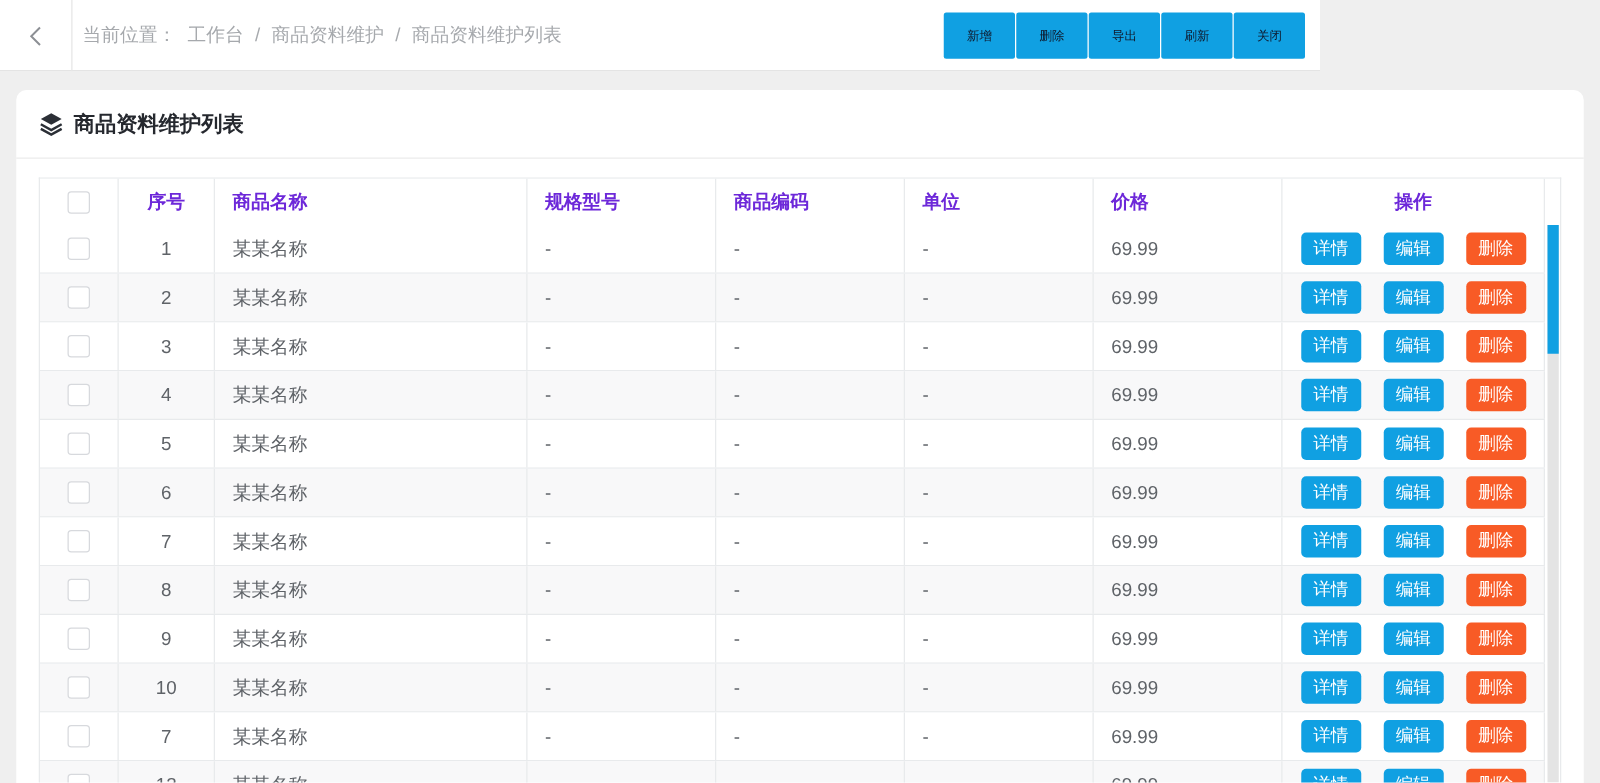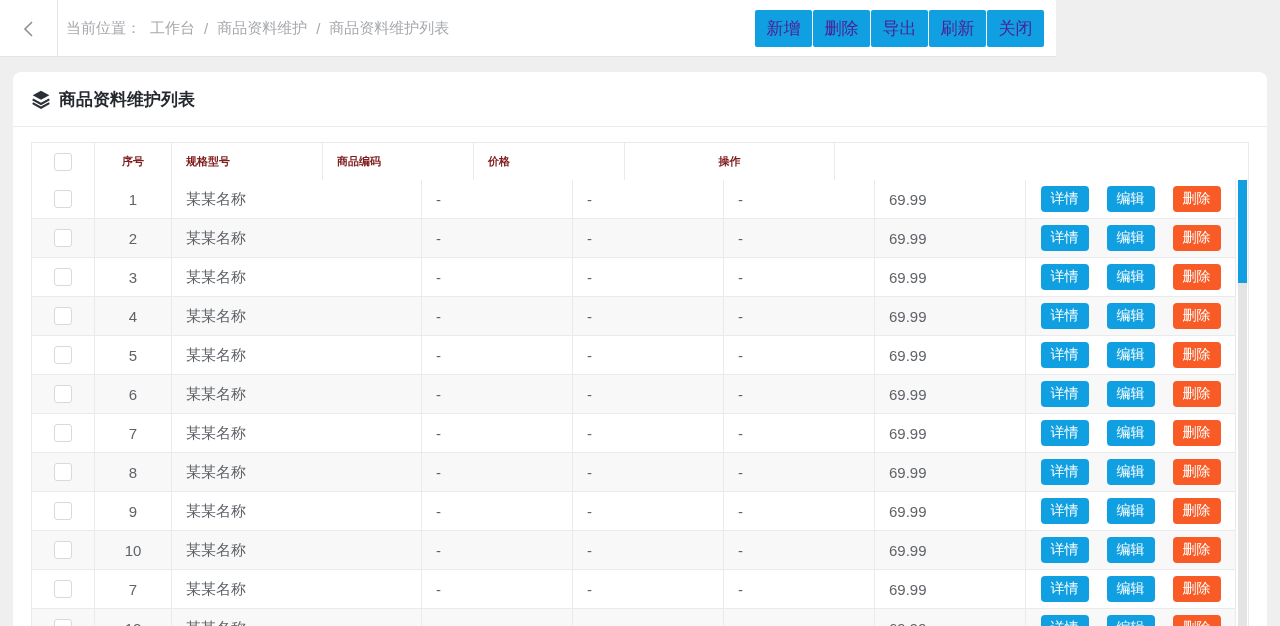--- a/index.html
+++ b/index.html
@@ -33,21 +33,21 @@
     display:flex;align-items:center;gap:9px;
     color:#a6a9ad;font-size:15px;white-space:nowrap;
   }
   .crumb-link{cursor:pointer;}
   .topbar-actions{
     position:absolute;right:12px;top:10px;height:37px;
     display:flex;gap:1px;
   }
   .topbar-actions button{
     width:57px;height:37px;border:none;cursor:pointer;
-    background:var(--primary);color:#4c1d95;font-size:17px;
+    background:var(--primary);color:#0f172a;font-size:10px;
     font-family:inherit;border-radius:2px;
   }
   
   .card{
     position:absolute;top:72px;left:13px;width:1254px;height:700px;
     background:#fff;border-radius:8px 8px 0 0;
   }
   .panel-header{
     height:55px;display:flex;align-items:center;gap:8px;
     padding:0 18px;border-bottom:1px solid #ececec;
@@ -55,21 +55,21 @@
   .panel-title{font-size:17px;font-weight:bold;color:#25282e;}
   
   .table-wrap{
     margin:15px 18px 0 18px;width:1218px;
     border:1px solid var(--border);border-bottom:none;
   }
   .thead{display:flex;width:1216px;height:37px;background:#fff;}
   .th{
     display:flex;align-items:center;height:37px;
     border-right:1px solid var(--border);
-    font-weight:bold;color:#7f1d1d;font-size:11px;
+    font-weight:bold;color:#6d28d9;font-size:15px;
     padding-left:14px;
   }
   .tbody{position:relative;width:1216px;height:446px;overflow:hidden;background:#fff;}
   .tr{display:flex;width:1204px;height:39px;border-bottom:1px solid var(--border);background:#fff;}
   .tr.even{background:#f8f8f9;}
   .td{
     display:flex;align-items:center;height:38px;
     border-right:1px solid var(--border);
     color:var(--cell-text);font-size:15px;padding-left:14px;
   }
@@ -148,22 +148,24 @@
     <span class="panel-title">商品资料维护列表</span>
   </div>
 
   <div class="table-wrap">
 
     <div class="thead">
       <div class="th col-check">
         <span class="checkbox"></span>
       </div>
       <div class="th col-index">序号</div>
+      <div class="th col-name">商品名称</div>
       <div class="th col-spec">规格型号</div>
       <div class="th col-code">商品编码</div>
+      <div class="th col-unit">单位</div>
       <div class="th col-price">价格</div>
       <div class="th col-action">操作</div>
       <div class="th col-gutter"></div>
     </div>
 
     <div class="tbody">
       <div class="scroll-track">
         <div class="scroll-thumb"></div>
       </div>
 

